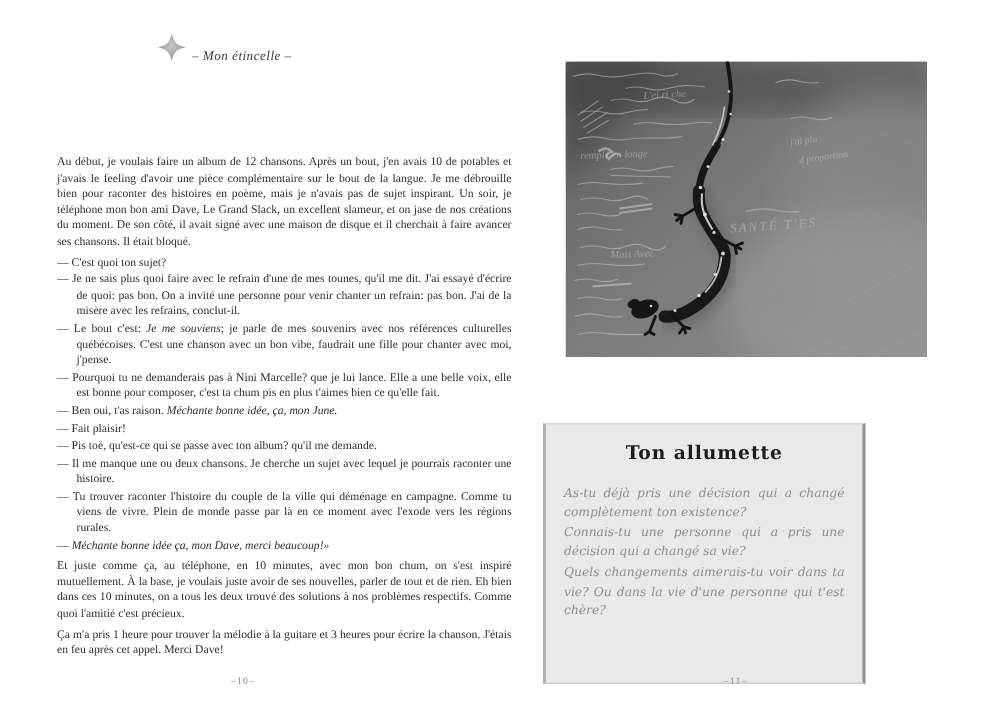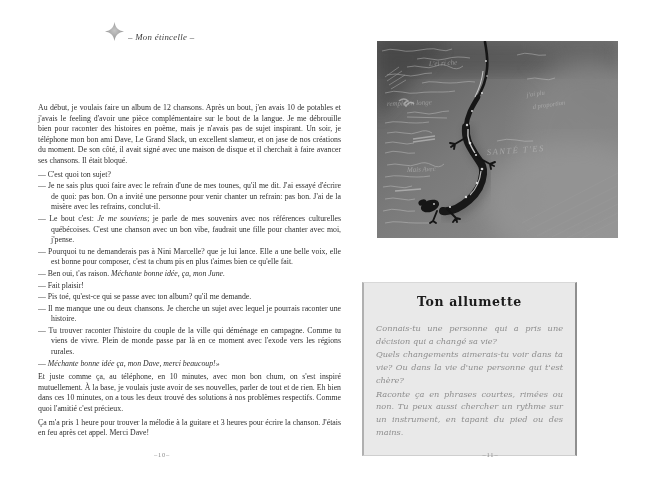--- a/index.html
+++ b/index.html
@@ -177,22 +177,22 @@
               <circle cx="73" cy="166" r="1"></circle>
               <circle cx="57" cy="163" r=".9"></circle>
           </g>
         </g>
       </g>
     </svg>
 
     <aside class="allumette-box">
       <h2 class="box-title">Ton allumette</h2>
       <div class="box-questions">
+        <p class="box-q">As-tu déjà pris une décision qui a changé complètement ton existence?</p>
         <p class="box-q">Connais-tu une personne qui a pris une décision qui a changé sa vie?</p>
         <p class="box-q">Quels changements aimerais-tu voir dans ta vie? Ou dans la vie d'une personne qui t'est chère?</p>
-        <p class="box-q">Raconte ça en phrases courtes, rimées ou non. Tu peux aussi chercher un rythme sur un instrument, en tapant du pied ou des mains.</p>
       </div>
     </aside>
 
     <div class="pagenum pagenum-right">–11–</div>
   </section>
 
 </div>
 
 </body></html>

